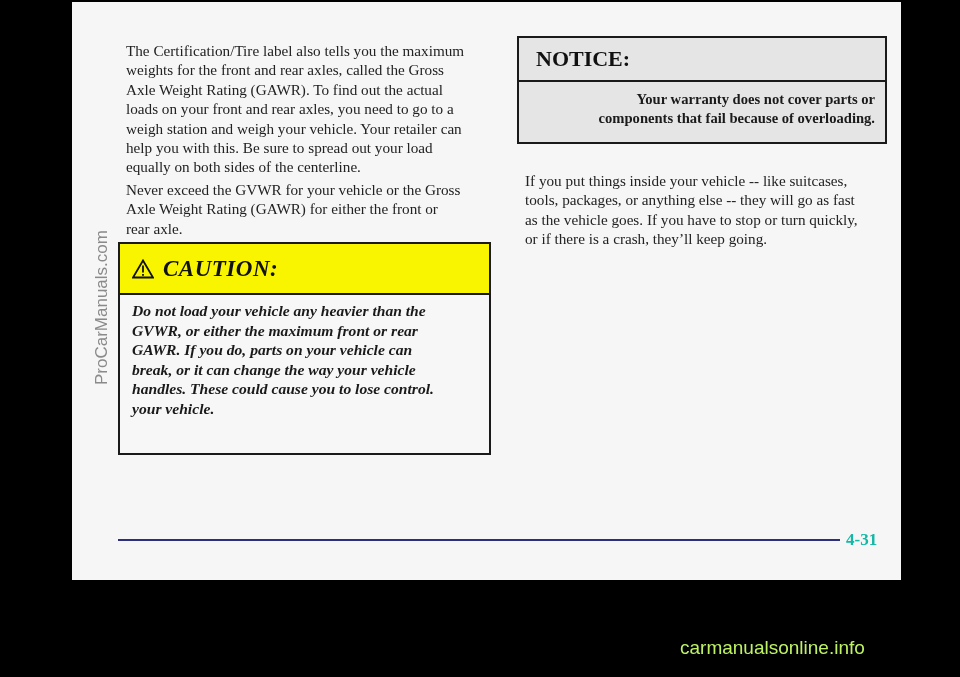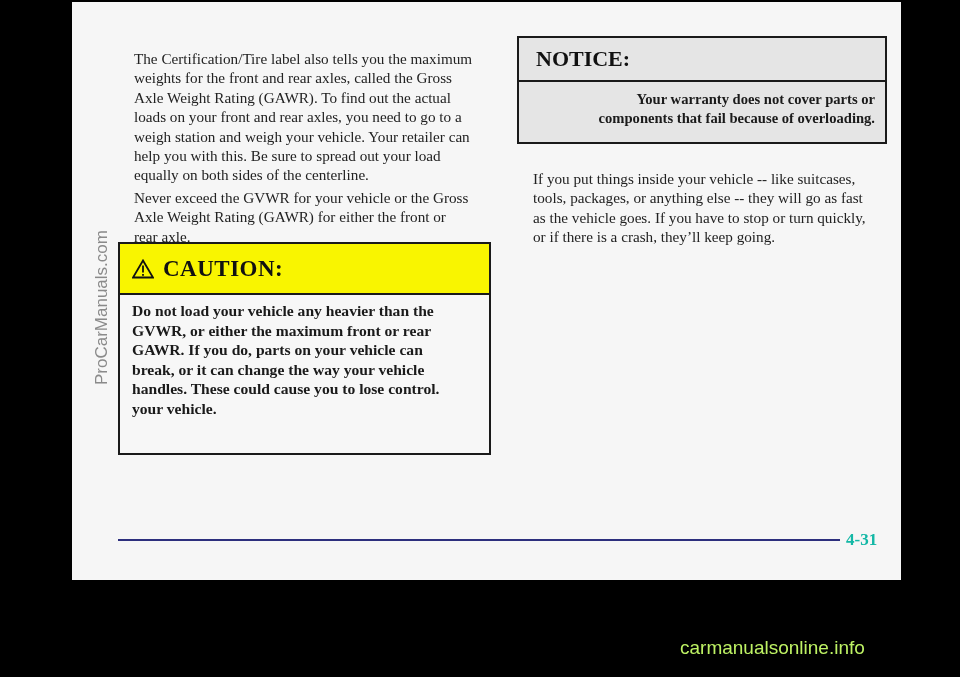--- a/index.html
+++ b/index.html
@@ -12,29 +12,29 @@
     background: #f6f6f6;
   }
   .side-watermark {
     position: absolute; left: 92px; top: 385px; width: 190px; height: 20px;
     transform-origin: 0 0; transform: rotate(-90deg);
     font-family: "Liberation Sans", "DejaVu Sans", sans-serif;
     font-size: 17px; color: #8a8a8a; white-space: nowrap; line-height: 20px;
   }
   .para {
     position: absolute; font-size: 15.2px; line-height: 19.4px; color: #222;
-    margin: 16px;
+    margin: 8px;
   }
   .p1 { left: 118px; top: 33px; width: 370px; }
   .p2 { left: 118px; top: 172px; width: 370px; }
-  .p3 { left: 517px; top: 153px; width: 375px; }
+  .p3 { left: 517px; top: 163px; width: 375px; }
 
   .caution-box {
     position: absolute; left: 118px; top: 242px; width: 369px; height: 209px;
-    border: 2px solid #1a1a1a; background: #f7f7f7; box-sizing: content-box;
+    border: 2px solid #1a1a1a; background: #f7f7f7; box-sizing: content-box; font-style: italic;
   }
   .caution-header {
     height: 49px; background: #f9f500; border-bottom: 2px solid #1a1a1a;
     display: flex; align-items: center; padding-left: 12px;
   }
   .warn-icon { width: 22px; height: 20px; margin-right: 9px; display: inline-block; }
   .caution-title {
     font-weight: bold; font-size: 23px; color: #111; letter-spacing: 0.5px;
   }
   .caution-body {

